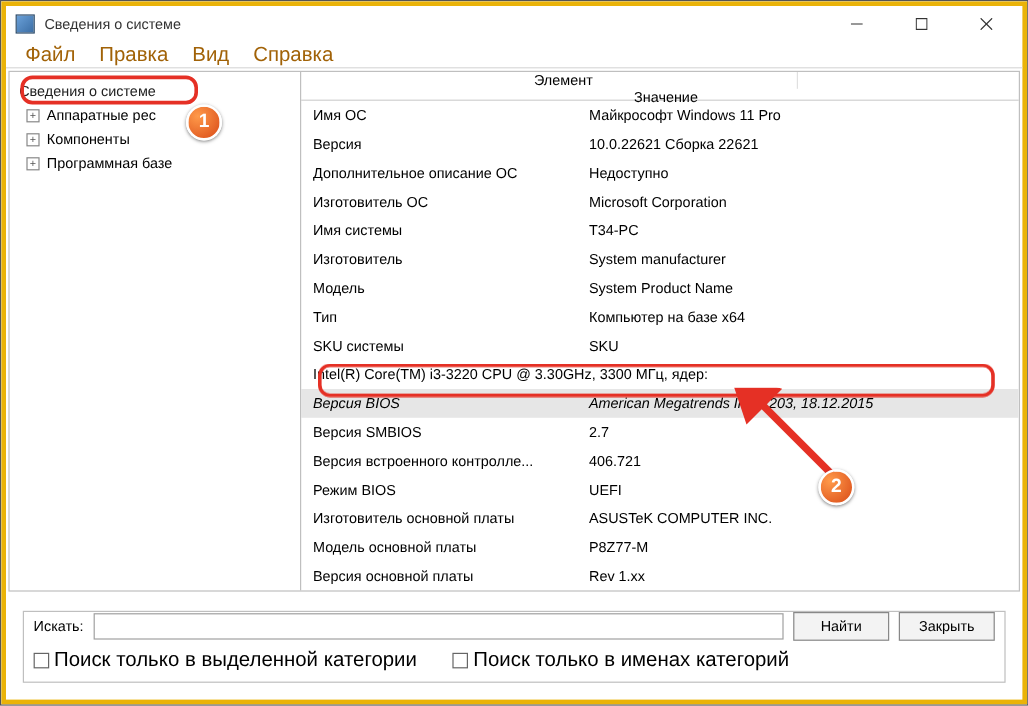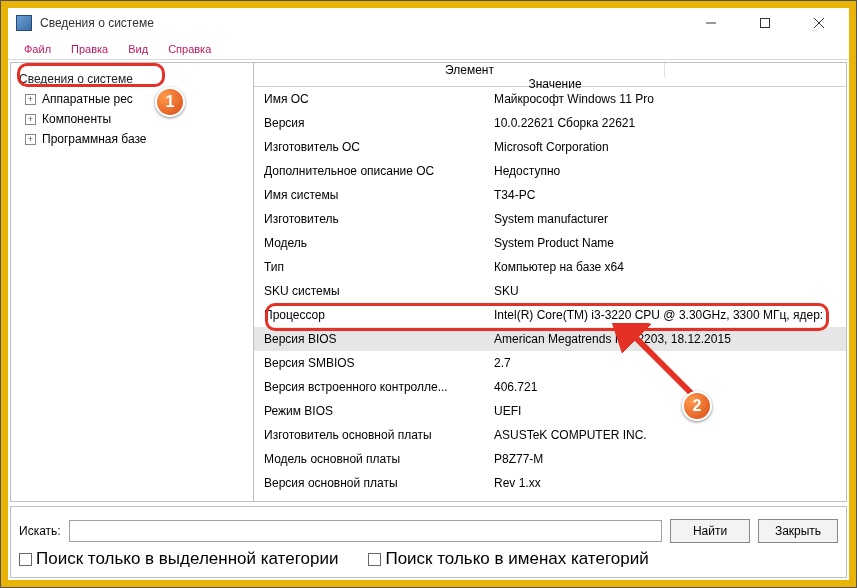--- a/index.html
+++ b/index.html
@@ -7,55 +7,55 @@
   body {
     font-family: "Segoe UI", Tahoma, sans-serif;
     font-size: 12px;
     background: #fff;
     color: #000;
     width: 857px;
     height: 588px;
     position: relative;
     border: 1px solid #555;
   }
-  .window-frame { border: 7px solid #eab308; height: 100%; display: flex; flex-direction: column; }
+  .window-frame { border: 4px solid #eab308; height: 100%; display: flex; flex-direction: column; }
 
   
   .titlebar { height: 30px; display: flex; align-items: center; padding: 0 2px; }
   .app-icon { width: 16px; height: 16px; margin: 0 8px 0 6px; background: linear-gradient(135deg,#6aa0d8,#3b6ea5); border:1px solid #2a4a6a; }
   .titlebar-title { flex: 1; font-size: 12px; color: #333; }
   .win-btns { display: flex; gap: 10px; margin-right: 6px; }
   .win-btn { width: 44px; height: 28px; display:flex; align-items:center; justify-content:center; color:#333; }
   .win-btn svg { width: 10px; height: 10px; stroke:#333; stroke-width:1; fill:none; }
 
   
   .menubar { height: 22px; display:flex; align-items:center; padding: 0 6px; border-bottom: 1px solid #d9d9d9; }
-  .menu-item { padding: 2px 10px; font-size:11px; color:#be185d; }
+  .menu-item { padding: 2px 10px; font-size:17px; color:#a16207; }
 
   
   .content { flex:1; display:flex; border:1px solid #bfbfbf; margin:2px; min-height:0; }
   .tree-pane { width: 243px; border-right:1px solid #bfbfbf; padding:6px 4px; position:relative; }
   .tree-item { display:flex; align-items:center; height:20px; padding-left:4px; }
   .tree-expand { width:11px; height:11px; border:1px solid #888; margin-right:6px; font-size:9px; line-height:9px; text-align:center; color:#555; }
   .tree-label { font-size:12px; }
   .tree-root .tree-label { color:#222; }
 
   
   .details-pane { flex:1; display:flex; flex-direction:column; min-width:0; }
   .details-header { display:flex; border-bottom:1px solid #d0d0d0; height:24px; align-items:center;flex-direction:column; }
   .col-elem { width:230px; padding-left:10px; border-right:1px solid #e0e0e0; font-size:12px; }
   .col-val  { flex:1; padding-left:10px; font-size:12px; }
   .details-body { flex:1; overflow-y:auto; overflow-x:hidden; }
   .row { display:flex; height:24px; align-items:center; }
   .row .c1 { width:230px; padding-left:10px; white-space:nowrap; overflow:hidden; text-overflow:ellipsis; font-size:12px; }
   .row .c2 { flex:1; padding-left:10px; white-space:nowrap; overflow:hidden; text-overflow:ellipsis; font-size:12px; }
-  .row.hl { background:#e6e6e6; }
-
-  
-  .bottom { border:1px solid #bfbfbf; margin:2px; padding:12px 8px 8px 8px; }
+  .row.hl { background:#e6e6e6;font-style:italic; }
+
+  
+  .bottom { border:1px solid #bfbfbf; margin:14px; padding:0 8px 8px 8px; }
   .search-row { display:flex; align-items:center; gap:8px; margin-bottom:6px; }
   .search-label { font-size:12px; }
   .search-input { flex:1; height:22px; border:1px solid #a0a0a0; background:#fff; padding:0 4px; font-size:12px; }
   .btn { height:24px; min-width:80px; border:1px solid #888; background:#f3f3f3; font-size:12px; text-align:center; display:flex; align-items:center; justify-content:center; padding:0 14px; }
   .checks { display:flex; align-items:center; gap:30px; }
   .chk { display:flex; align-items:center; gap:4px; font-size:17px; }
   .chk-box { width:13px; height:13px; border:1px solid #666; background:#fff; }
 
   
   .callout { position:absolute; border:3px solid #e53025; border-radius:10px; pointer-events:none; z-index:50; }
@@ -129,49 +129,48 @@
       <div class="details-body" id="details-body">
           <div class="row">
             <div class="c1">Имя ОС</div>
             <div class="c2">Майкрософт Windows 11 Pro</div>
           </div>
           <div class="row">
             <div class="c1">Версия</div>
             <div class="c2">10.0.22621 Сборка 22621</div>
           </div>
           <div class="row">
+            <div class="c1">Дополнительное описание ОС</div>
+            <div class="c2">Недоступно</div>
+          </div>
+          <div class="row">
             <div class="c1">Изготовитель ОС</div>
             <div class="c2">Microsoft Corporation</div>
           </div>
           <div class="row">
-            <div class="c1">Дополнительное описание ОС</div>
-            <div class="c2">Недоступно</div>
-          </div>
-          <div class="row">
             <div class="c1">Имя системы</div>
             <div class="c2">T34-PC</div>
           </div>
           <div class="row">
             <div class="c1">Изготовитель</div>
             <div class="c2">System manufacturer</div>
           </div>
           <div class="row">
             <div class="c1">Модель</div>
             <div class="c2">System Product Name</div>
           </div>
           <div class="row">
             <div class="c1">Тип</div>
             <div class="c2">Компьютер на базе x64</div>
           </div>
           <div class="row">
             <div class="c1">SKU системы</div>
             <div class="c2">SKU</div>
           </div>
           <div class="row">
-            <div class="c1">Процессор</div>
             <div class="c2">Intel(R) Core(TM) i3-3220 CPU @ 3.30GHz, 3300 МГц, ядер:</div>
           </div>
           <div class="row hl">
             <div class="c1">Версия BIOS</div>
             <div class="c2">American Megatrends Inc. 2203, 18.12.2015</div>
           </div>
           <div class="row">
             <div class="c1">Версия SMBIOS</div>
             <div class="c2">2.7</div>
           </div>

